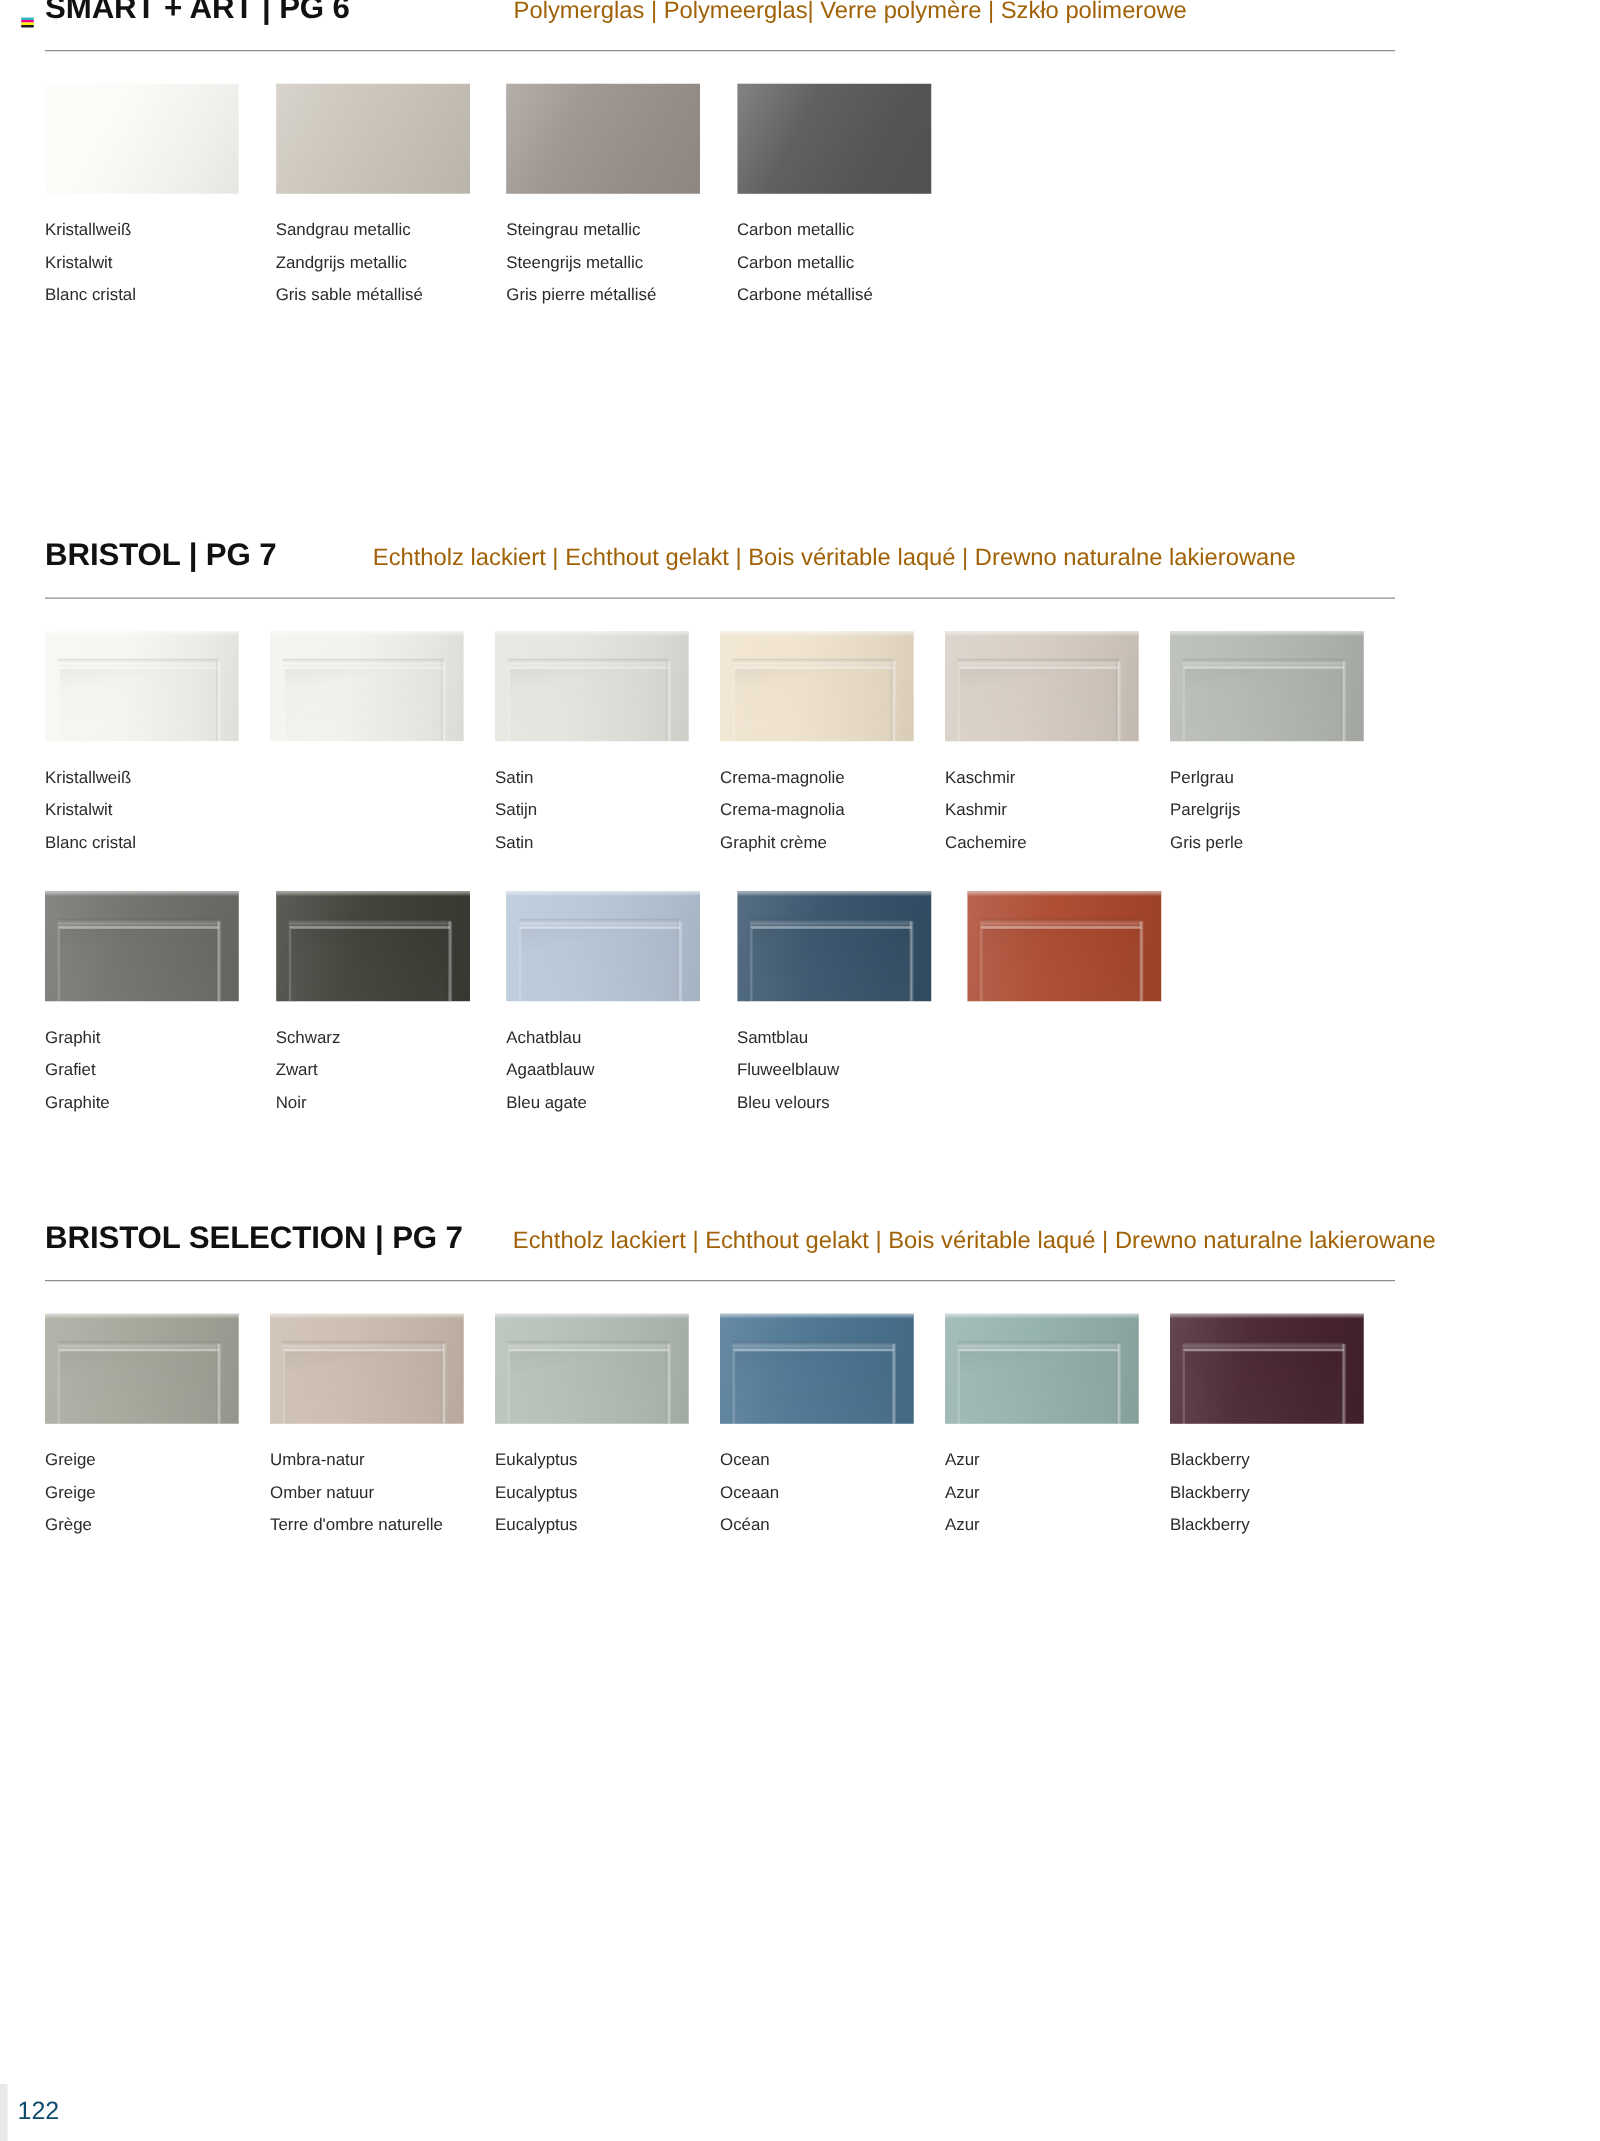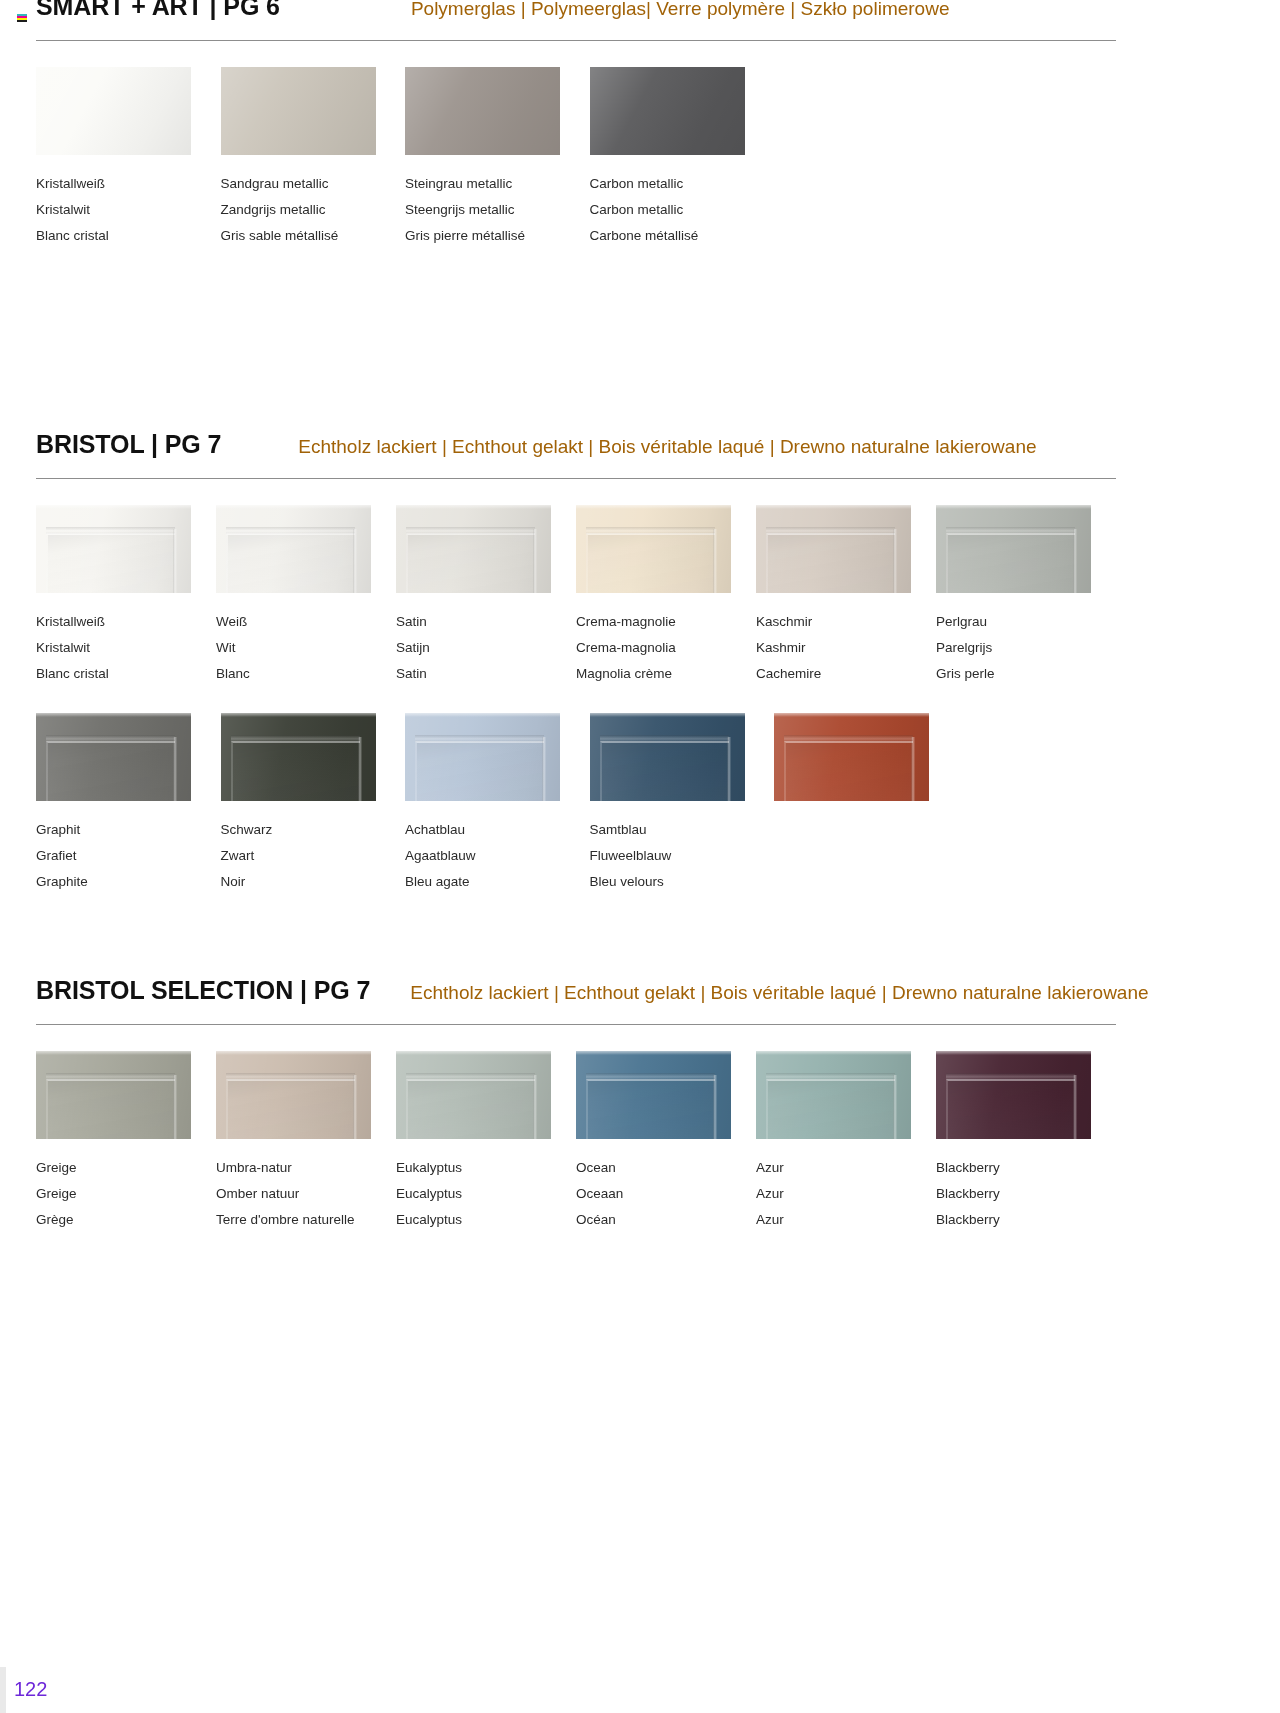--- a/index.html
+++ b/index.html
@@ -169,21 +169,21 @@
     color: #2b2b2b;
     white-space: nowrap;
   }
 
   
   .page-number {
     position: absolute;
     left: 14px;
     bottom: 12px;
     font-size: 20px;
-    color: #6d28d9;
+    color: #0c4a6e;
   }
   .bleed-bar {
     position: absolute;
     left: 0;
     bottom: 0;
     width: 6px;
     height: 46px;
     background: #e9e9e9;
   }
 </style>
@@ -265,25 +265,20 @@
         </div>
         <div class="cell">
           <div class="swatch panel" style="background: rgb(243, 242, 238);">
             <div class="base"></div>
             <div class="sheen"></div>
             <div class="rail"></div>
             <div class="inner"></div>
             <div class="stile"></div>
             <div class="topedge"></div>
           </div>
-          <div class="labels">
-            <div>Weiß</div>
-            <div>Wit</div>
-            <div>Blanc</div>
-          </div>
         </div>
         <div class="cell">
           <div class="swatch panel" style="background: rgb(230, 228, 222);">
             <div class="base"></div>
             <div class="sheen"></div>
             <div class="rail"></div>
             <div class="inner"></div>
             <div class="stile"></div>
             <div class="topedge"></div>
           </div>
@@ -298,21 +293,21 @@
             <div class="base"></div>
             <div class="sheen"></div>
             <div class="rail"></div>
             <div class="inner"></div>
             <div class="stile"></div>
             <div class="topedge"></div>
           </div>
           <div class="labels">
             <div>Crema-magnolie</div>
             <div>Crema-magnolia</div>
-            <div>Magnolia crème</div>
+            <div>Graphit crème</div>
           </div>
         </div>
         <div class="cell">
           <div class="swatch panel" style="background: rgb(215, 205, 195);">
             <div class="base"></div>
             <div class="sheen"></div>
             <div class="rail"></div>
             <div class="inner"></div>
             <div class="stile"></div>
             <div class="topedge"></div>

